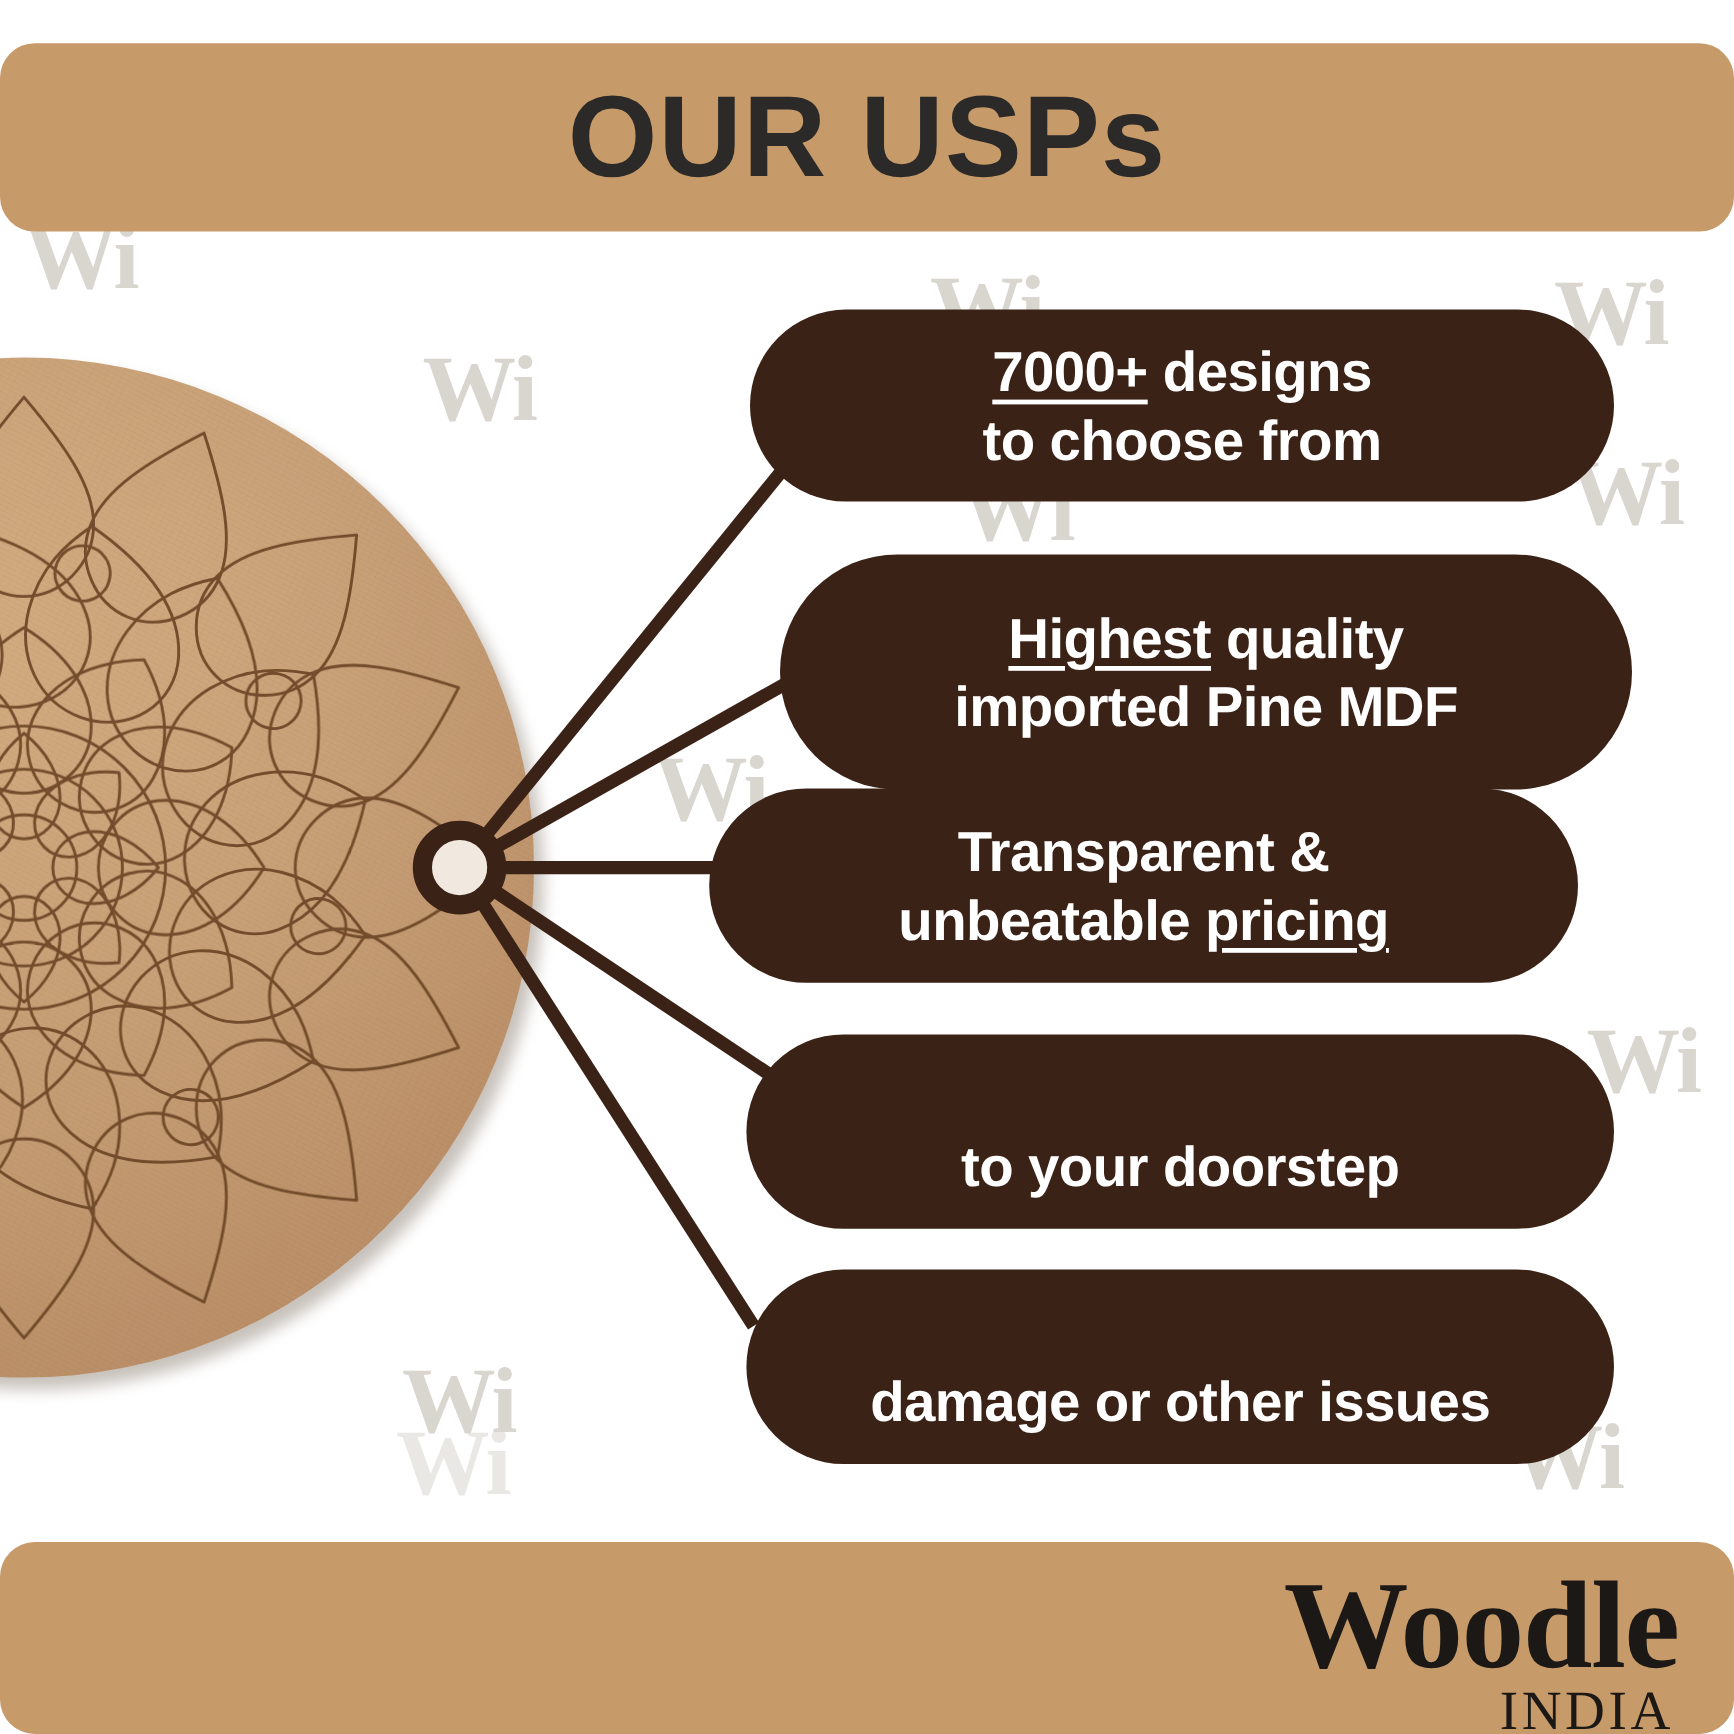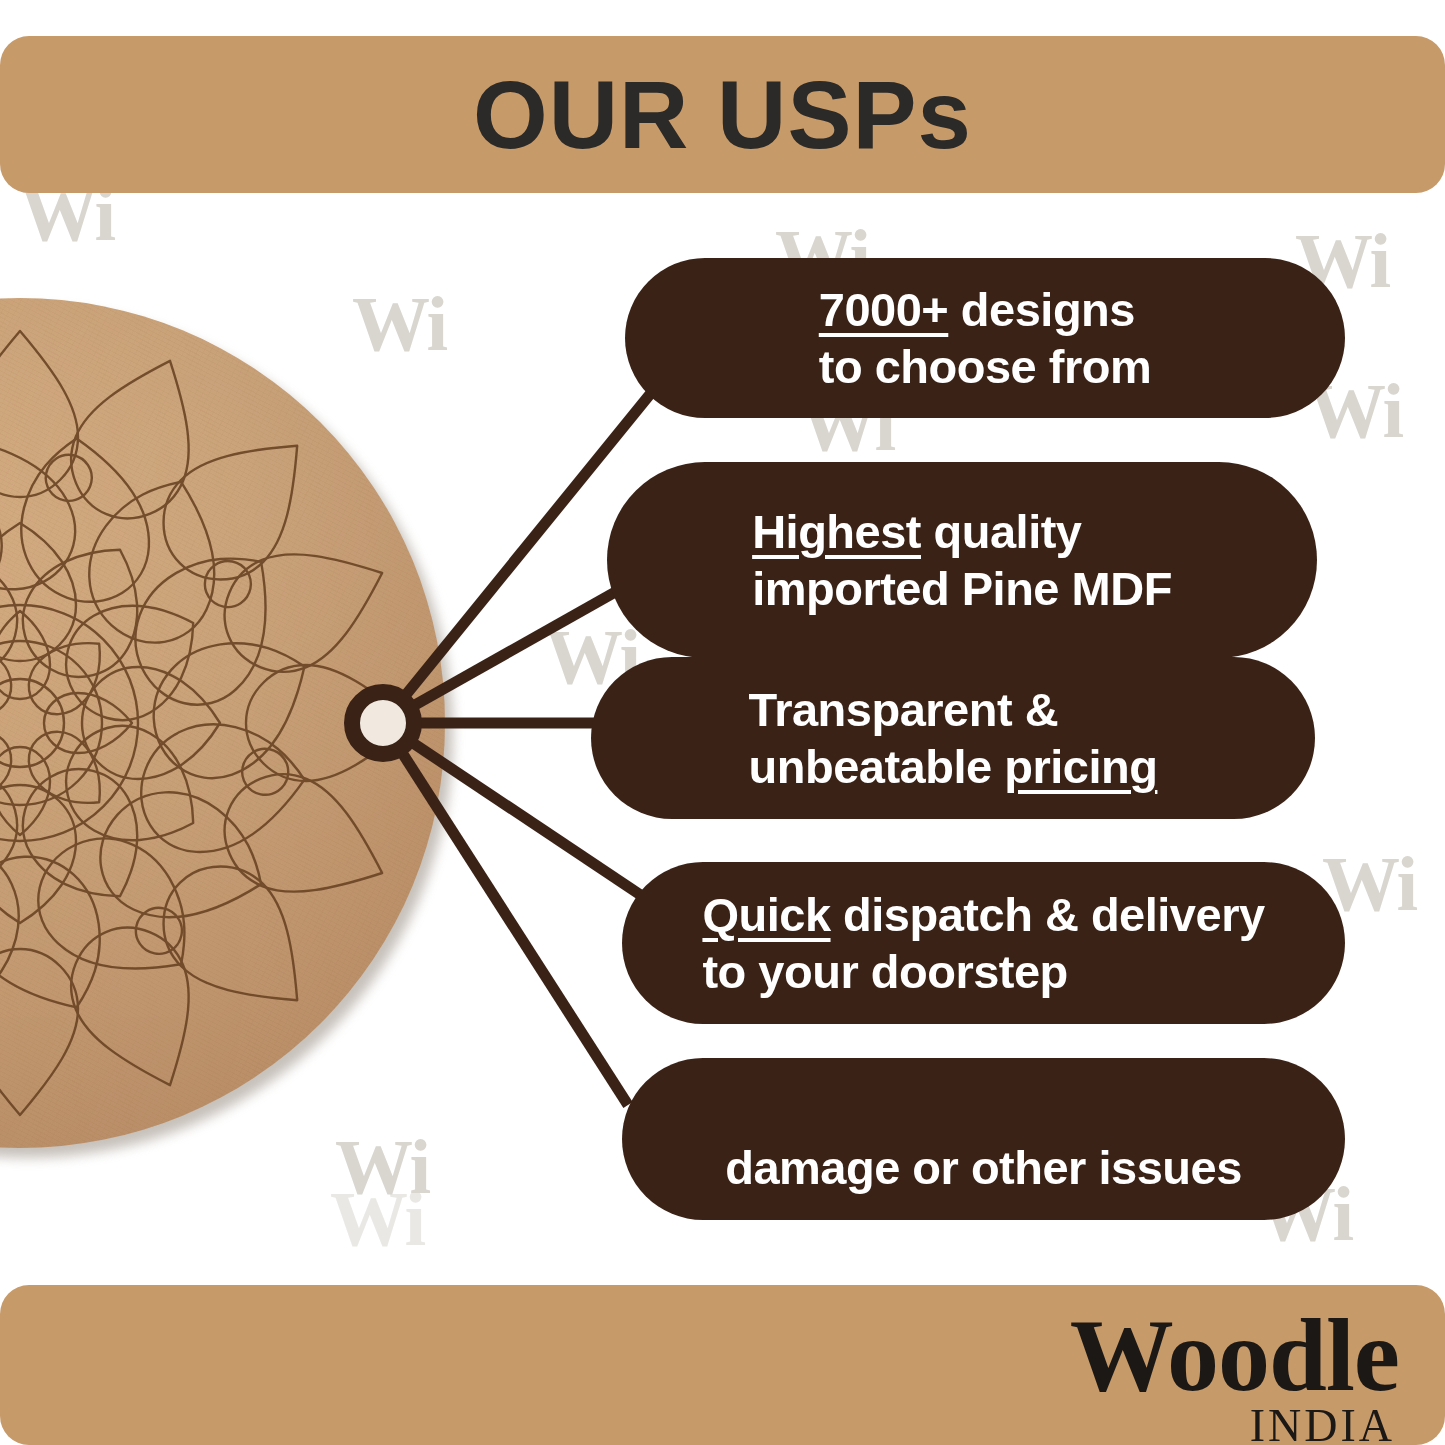--- a/index.html
+++ b/index.html
@@ -89,21 +89,21 @@
   
   .pill {
     position: absolute;
     z-index: 4;
     background: #3b2216;
     border-radius: 200px;
     color: #ffffff;
     display: flex;
     align-items: center;
     justify-content: center;
-    text-align: left;
+    text-align: center;
     box-sizing: border-box;
   }
   .pill-text {
     font-family: "Liberation Sans", sans-serif;
     font-weight: 700;
     font-size: 47px;
     line-height: 1.22;
     letter-spacing: -0.5px;
     color: #ffffff;
     padding: 0 26px;
@@ -299,37 +299,37 @@
     <circle cx="383" cy="723" r="31" fill="#f1e9e0" stroke="#3b2216" stroke-width="16"></circle>
   </svg>
 
   <div class="pill" style="left:625px; top:258px; width:720px; height:160px;">
     <div class="pill-text">
       <span><u>7000+</u><span> designs</span></span><br>
       <span>to choose from</span>
     </div>
   </div>
 
-  <div class="pill" style="left:607px; top:462px; width:710px; height:196px;">
+  <div class="pill" style="left:650px; top:462px; width:710px; height:196px;">
     <div class="pill-text">
       <span><u>Highest</u><span> quality</span></span><br>
       <span>imported Pine MDF</span>
     </div>
   </div>
 
   <div class="pill" style="left:591px; top:657px; width:724px; height:162px;">
     <div class="pill-text">
       <span>Transparent &amp;</span><br>
       <span><span>unbeatable </span><u>pricing</u></span>
     </div>
   </div>
 
   <div class="pill" style="left:622px; top:862px; width:723px; height:162px;">
     <div class="pill-text">
-      <span><u>Quick</u><span> dispatch &amp; delivery</span></span><br>
+      <br>
       <span>to your doorstep</span>
     </div>
   </div>
 
   <div class="pill" style="left:622px; top:1058px; width:723px; height:162px;">
     <div class="pill-text">
       <br>
       <span>damage or other issues</span>
     </div>
   </div>

